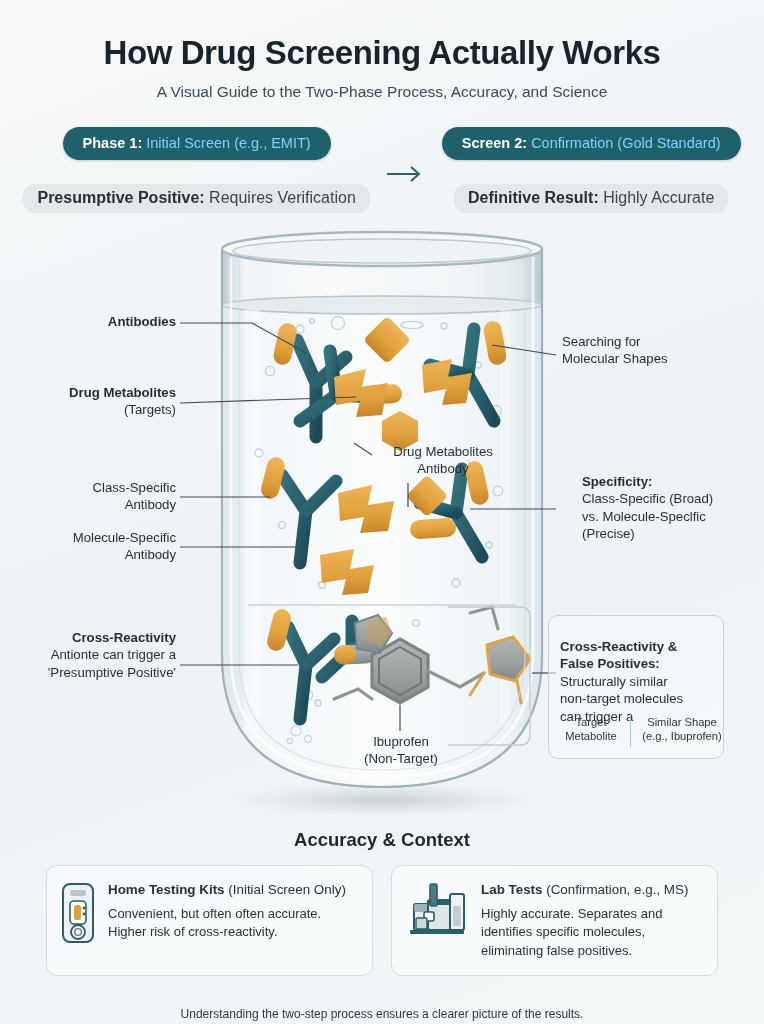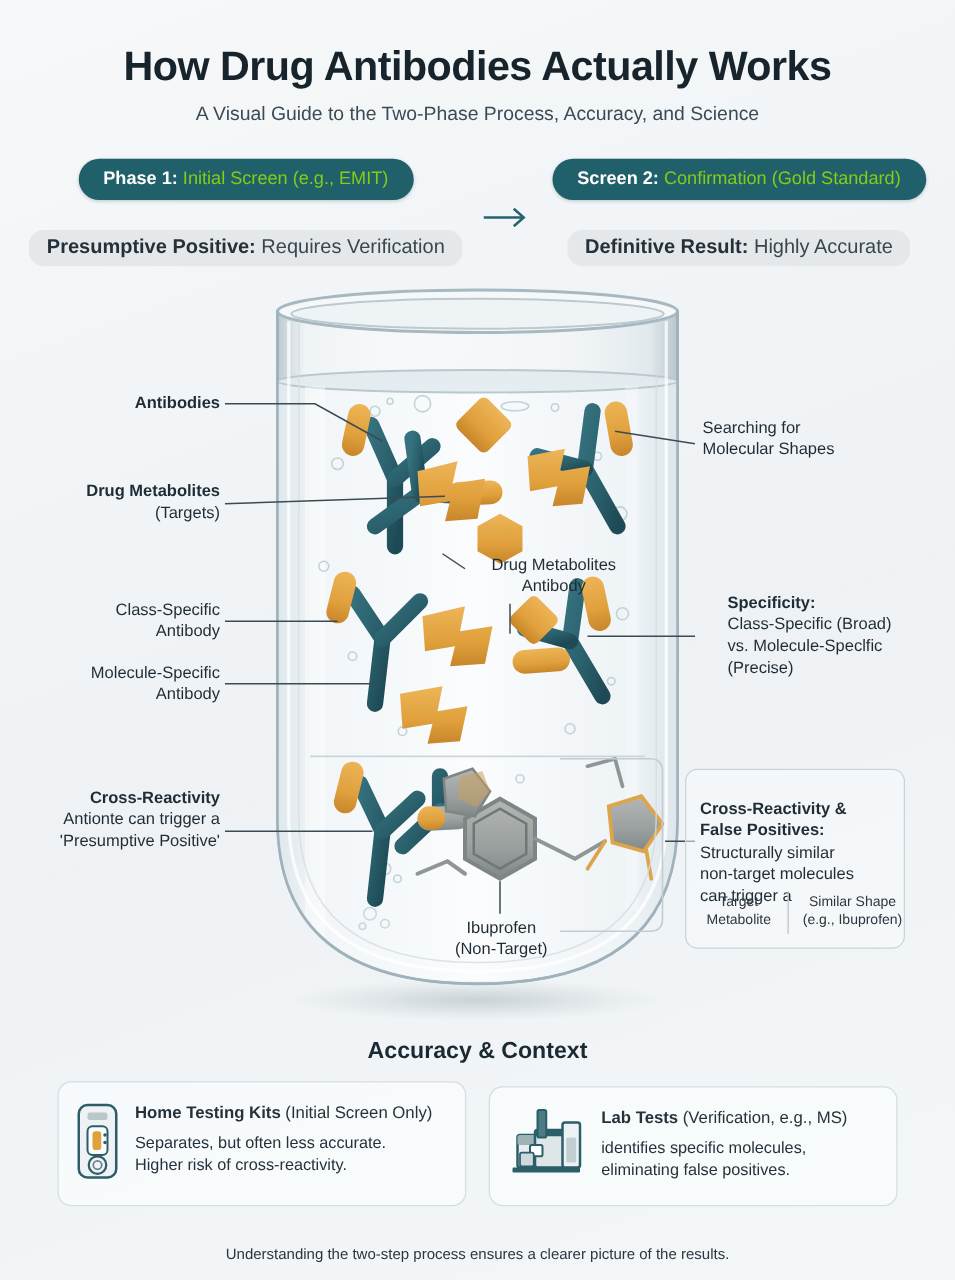--- a/index.html
+++ b/index.html
@@ -36,21 +36,21 @@
   .phase-badge {
     background: #20606b;
     color: #ffffff;
     border-radius: 18px;
     padding: 8px 20px 9px 20px;
     font-size: 14.5px;
     white-space: nowrap;
     box-shadow: 0 1px 3px rgba(10,40,50,0.22);
   }
   .phase-badge b { font-weight: bold; }
-  .phase-badge span { font-weight: normal; color: #84cc16; margin-top: 47px; }
+  .phase-badge span { font-weight: normal; color: #7dd3fc; margin-top: 47px; }
   .phase-sub {
     margin-top: 24px;
     background: #e4e8ea;
     border-radius: 12px;
     padding: 5px 14px 6px 14px;
     font-size: 16px;
     color: #253039;
     white-space: nowrap;
   }
   .phase-sub b { font-weight: bold; }
@@ -100,21 +100,20 @@
   
   .accuracy-head {
     text-align: center;
     font-size: 18.5px; font-weight: bold;
     color: #1b2932;
     margin-top: 4px;
   }
   .cards {
     display: flex; gap: 18px;
     padding: 14px 46px 12px 46px;
-    align-items: flex-end;
   }
   .card {
     flex: 1;
     display: flex; gap: 13px; align-items: flex-start;
     border: 1px solid #d5dde2;
     border-radius: 11px;
     background: rgba(250,252,253,0.75);
     padding: 14px 15px 15px 14px;
   }
   .card-icon { flex: 0 0 auto; padding-top: 2px; }
@@ -129,21 +128,21 @@
     color: #2a3741;
     margin-top: 19px;
   }
 </style>
 </head>
 <body>
 
 <div class="page">
 
   <div class="header">
-    <div class="title">How Drug Antibodies Actually Works</div>
+    <div class="title">How Drug Screening Actually Works</div>
     <div class="subtitle">A Visual Guide to the Two-Phase Process, Accuracy, and Science</div>
   </div>
 
   <div class="phase-row">
 
     <div class="phase-col">
       <div class="phase-badge">
         <b>Phase 1:</b><span> Initial Screen (e.g., EMIT)</span>
       </div>
       <div class="phase-sub">
@@ -458,21 +457,21 @@
           <circle cx="23" cy="26" r="1.4" fill="#2b5e68"></circle>
           <circle cx="23" cy="32" r="1.4" fill="#2b5e68"></circle>
           <circle cx="17" cy="50" r="7" fill="none" stroke="#2b5e68" stroke-width="1.8"></circle>
           <circle cx="17" cy="50" r="3.4" fill="none" stroke="#6d8087" stroke-width="1.4"></circle>
         </svg>
       </div>
       <div class="card-body">
         <div class="card-title">
           <b>Home Testing Kits</b><span> (Initial Screen Only)</span>
         </div>
-        <div>Separates, but often less accurate.</div>
+        <div>Convenient, but often often accurate.</div>
         <div>Higher risk of cross-reactivity.</div>
       </div>
     </div>
 
     <div class="card">
       <div class="card-icon">
         <svg width="62" height="58" viewBox="0 0 62 58">
           <rect x="4" y="48" width="54" height="4" rx="1" fill="#2b5e68"></rect>
           <rect x="8" y="22" width="16" height="26" rx="2" fill="#e7ecee" stroke="#2b5e68" stroke-width="2"></rect>
           <rect x="8" y="22" width="16" height="8" rx="2" fill="#9fb2b8"></rect>
@@ -480,22 +479,23 @@
           <rect x="22" y="18" width="24" height="5" fill="#2b5e68"></rect>
           <rect x="44" y="12" width="14" height="36" rx="2" fill="#eef2f4" stroke="#2b5e68" stroke-width="2"></rect>
           <rect x="47" y="24" width="8" height="20" rx="1.5" fill="#c3ced2"></rect>
           <rect x="24" y="2" width="7" height="22" rx="1.5" fill="#4d7b83" stroke="#2b5e68" stroke-width="1.6"></rect>
           <rect x="18" y="30" width="10" height="9" rx="1.5" fill="#ffffff" stroke="#2b5e68" stroke-width="1.6"></rect>
           <rect x="10" y="36" width="11" height="11" rx="1.5" fill="#cfd9dc" stroke="#2b5e68" stroke-width="1.4"></rect>
         </svg>
       </div>
       <div class="card-body">
         <div class="card-title">
-          <b>Lab Tests</b><span> (Verification, e.g., MS)</span>
+          <b>Lab Tests</b><span> (Confirmation, e.g., MS)</span>
         </div>
+        <div>Highly accurate. Separates and</div>
         <div>identifies specific molecules,</div>
         <div>eliminating false positives.</div>
       </div>
     </div>
 
   </div>
 
   <div class="footer-note">Understanding the two-step process ensures a clearer picture of the results.</div>
 
 </div>

